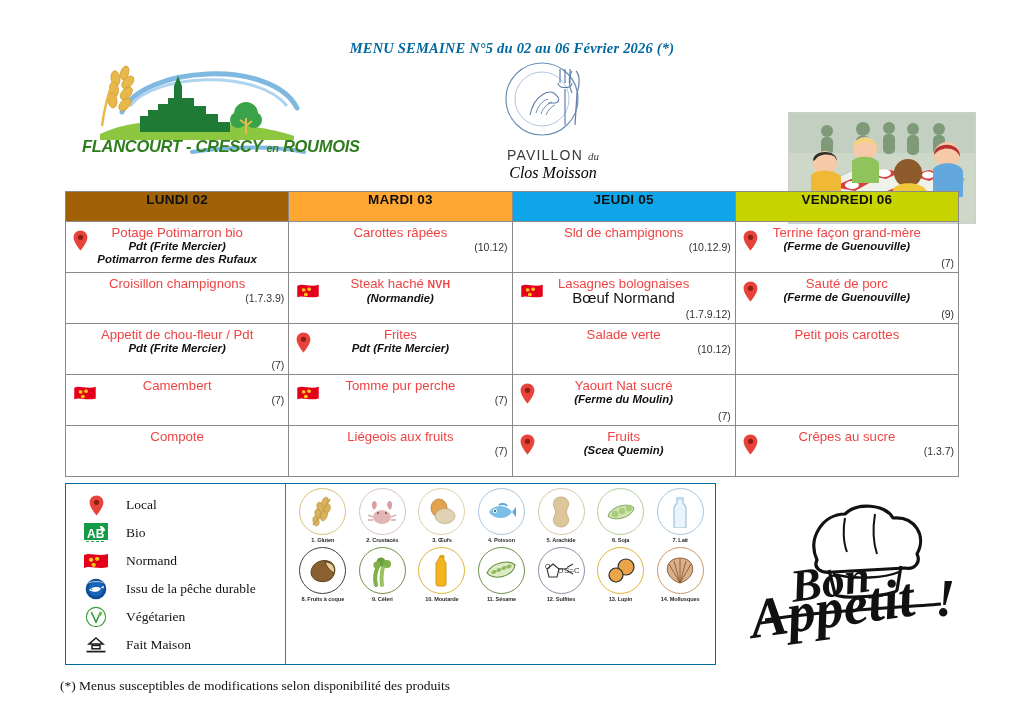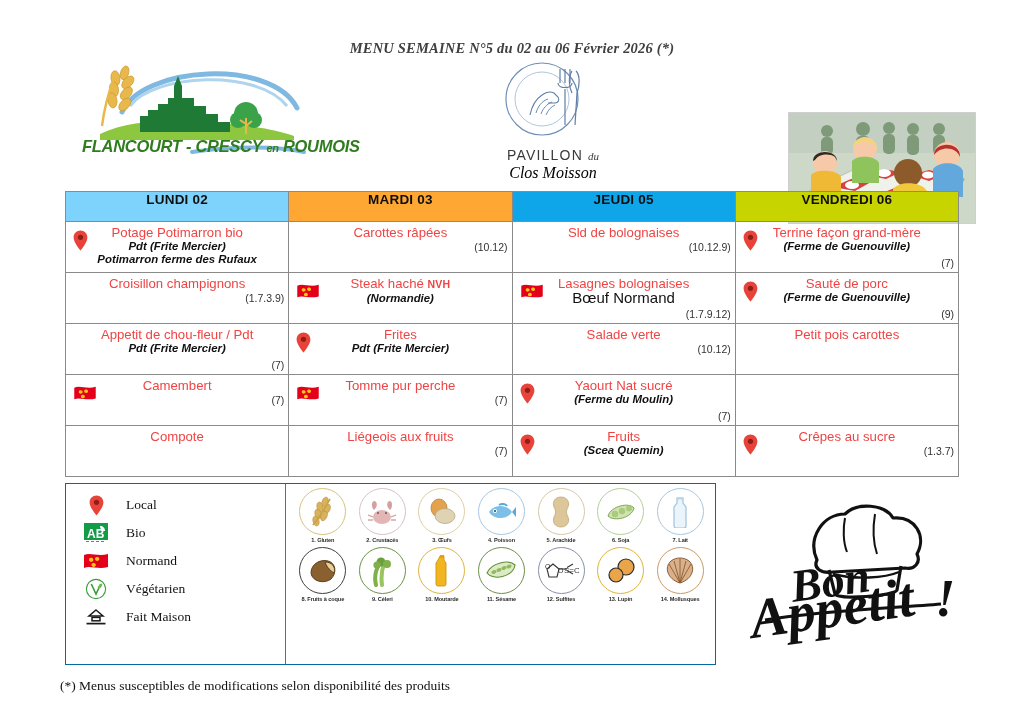--- a/index.html
+++ b/index.html
@@ -21,21 +21,21 @@
     position: absolute;
     top: 40px;
     left: 0;
     width: 1024px;
     text-align: center;
     font-family: "Liberation Serif", serif;
     font-weight: bold;
     font-style: italic;
     font-size: 14.5px;
     letter-spacing: 0.2px;
-    color: #404040;
+    color: #0369a1;
   }
 
   #header-band {
     position: absolute;
     top: 55px;
     left: 16px;
     width: 1024px;
     height: 130px;
   }
 
@@ -430,21 +430,21 @@
           <path d="M145 42 C 145 28, 172 28, 171 44 C 168 34, 152 32, 145 42 Z" fill="#b8312f"></path>
          <path d="M144 56 C 150 48, 170 48, 174 58 L174 84 L144 84 Z" fill="#63a8dd"></path>
         </g>
     </svg>
   </div>
 </div>
 
 <table id="menu-table">
   <thead>
     <tr>
-      <th style="background:#7dd3fc">LUNDI 02</th>
+      <th style="background:#a16207">LUNDI 02</th>
       <th style="background:#FFA733">MARDI 03</th>
       <th style="background:#0ea5e9">JEUDI 05</th>
       <th style="background:#C8D400">VENDREDI 06</th>
     </tr>
   </thead>
   <tbody id="menu-body">
       <tr>
         <td class="day-cell">
           <div class="cell-inner">
             <span class="badge" style="top:8px"><svg class="pin" viewBox="0 0 15 21">
@@ -457,21 +457,21 @@
           </div>
         </td>
         <td class="day-cell">
           <div class="cell-inner">
             <div class="dish">Carottes râpées</div>
             <div class="allerg" style="top:19px;">(10.12)</div>
           </div>
         </td>
         <td class="day-cell">
           <div class="cell-inner">
-            <div class="dish">Sld de bolognaises</div>
+            <div class="dish">Sld de champignons</div>
             <div class="allerg" style="top:19px;">(10.12.9)</div>
           </div>
         </td>
         <td class="day-cell">
           <div class="cell-inner">
             <span class="badge" style="top:8px"><svg class="pin" viewBox="0 0 15 21">
                 <path d="M7.5 0.6C3.6 0.6 0.6 3.6 0.6 7.4c0 5 6.9 13 6.9 13s6.9-8 6.9-13c0-3.8-3-6.8-6.9-6.8z" fill="#e8433a"></path>
                 <circle cx="7.5" cy="7.3" r="2.6" fill="#8e1f17"></circle>
               </svg></span>
             <div class="dish">Terrine façon grand-mère</div>
@@ -674,20 +674,33 @@
             <g fill="#f5c518">
               <path d="M7 6c1.6-.6 3 .2 3.3 1.4.3 1.2-.6 2.2-1.9 2.3-1.3.1-2.3-.7-2.4-1.8C6 7 6.4 6.3 7 6z"></path>
               <path d="M13 5.2c1.6-.6 3 .2 3.3 1.4.3 1.2-.6 2.2-1.9 2.3-1.3.1-2.3-.7-2.4-1.8-.1-.9.3-1.6 1-1.9z"></path>
               <path d="M9.5 11.2c1.6-.6 3 .2 3.3 1.4.3 1.2-.6 2.2-1.9 2.3-1.3.1-2.3-.7-2.4-1.8-.1-.9.3-1.6 1-1.9z"></path>
             </g>
           </svg>
       </span>
       <span class="legend-label">Normand</span>
     </div>
 
+    <div class="legend-row">
+      <span class="legend-ico">
+        <svg width="22" height="22" viewBox="0 0 22 22">
+            <circle cx="11" cy="11" r="10.3" fill="#0d4e96"></circle>
+            <circle cx="11" cy="11" r="7.4" fill="#1764b8"></circle>
+            <path d="M4 12 c3-3 8-4 12-1.5 -1 1.6 -2 2.6 -3.6 3 -3 .8 -6 -.2 -8.4 -1.5z" fill="#fff"></path>
+            <path d="M16 9.5 l3 -2 -.6 3z" fill="#fff"></path>
+            <circle cx="6.6" cy="11.2" r="0.7" fill="#1764b8"></circle>
+            <path d="M3.5 5 c4-2 11-2 15 0" stroke="#fff" stroke-width="0.7" fill="none"></path>
+          </svg>
+      </span>
+      <span class="legend-label">Issu de la pêche durable</span>
+    </div>
 
     <div class="legend-row">
       <span class="legend-ico">
         <svg width="22" height="22" viewBox="0 0 22 22">
             <circle cx="11" cy="11" r="9.6" fill="#fff" stroke="#3a9b3a" stroke-width="1.1"></circle>
             <path d="M6.3 6 L11 16 L15.7 6" stroke="#3a9b3a" stroke-width="1.6" fill="none"></path>
             <path d="M12.6 9 c2.5-3 4.6-3.4 4.6-3.4 .4 2.6 -1.4 5 -4 5.2z" fill="#6cc04a"></path>
           </svg>
       </span>
       <span class="legend-label">Végétarien</span>

